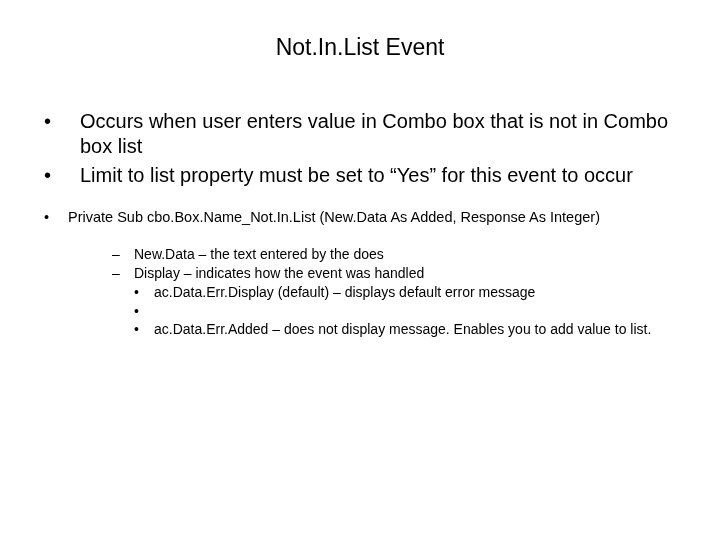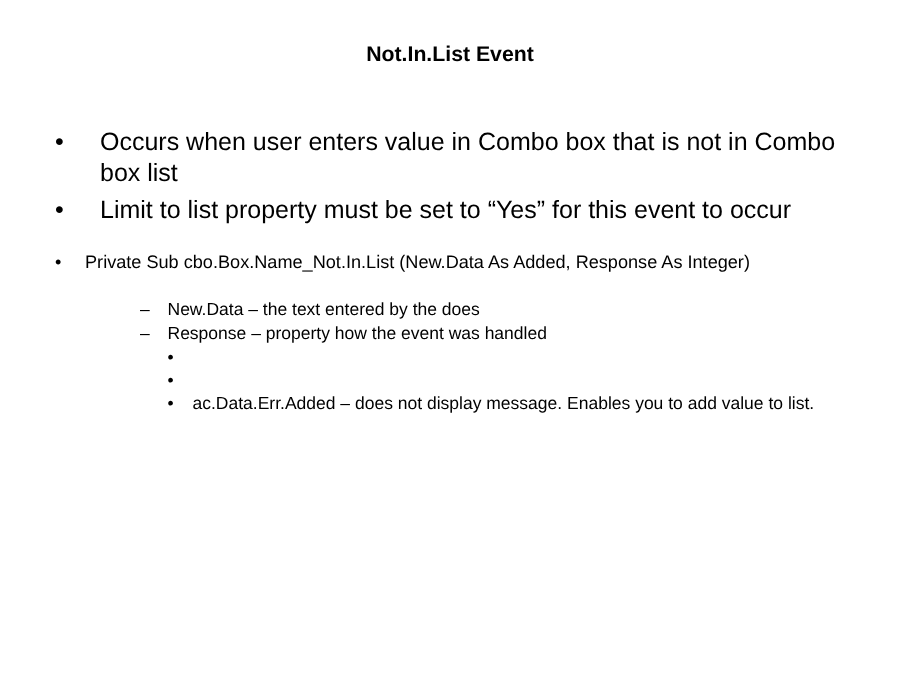--- a/index.html
+++ b/index.html
@@ -6,22 +6,22 @@
     body {
       width: 720px;
       height: 540px;
       background: #fff;
       font-family: Arial, Helvetica, sans-serif;
       color: #000;
       padding: 34px 20px 20px 20px;
     }
     .title {
       text-align: center;
-      font-size: 17px;
-      font-weight: 700;
+      font-size: 23px;
+      font-weight: 400;
       margin-bottom: 48px;
     }
     .bullet-l1 {
       display: flex;
       font-size: 20px;
       line-height: 1.25;
       margin-bottom: 4px;
       padding-left: 24px;
     }
     .bullet-l1 .marker {
@@ -83,25 +83,26 @@
   <span>Private Sub cbo.Box.Name_Not.In.List (New.Data As Added, Response As Integer)</span>
 </div>
 
 <div class="nested">
   <div class="bullet-l3">
     <span class="marker">–</span>
     <span>New.Data – the text entered by the does</span>
   </div>
   <div class="bullet-l3">
     <span class="marker">–</span>
-    <span>Response – property how the event was handled</span>
+    <span>Display – indicates how the event was handled</span>
   </div>
 
   <div class="bullet-l4">
     <span class="marker">•</span>
+    <span>ac.Data.Err.Display (default) – displays default error message</span>
   </div>
   <div class="bullet-l4">
     <span class="marker">•</span>
   </div>
   <div class="bullet-l4">
     <span class="marker">•</span>
     <span>ac.Data.Err.Added – does not display message. Enables you to add value to list.</span>
   </div>
 </div>
 

